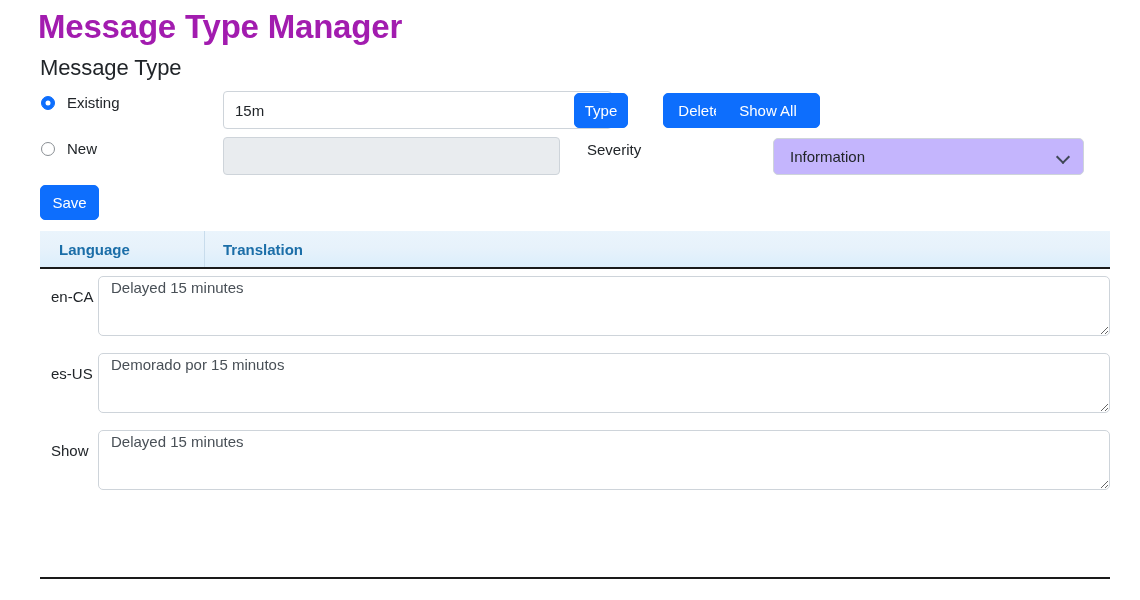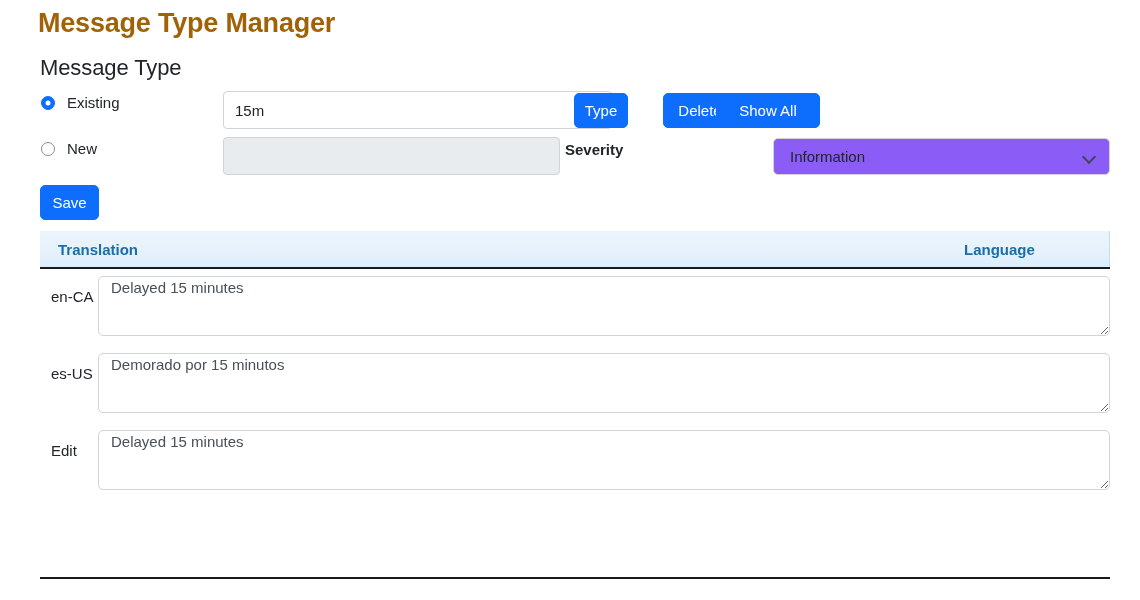--- a/index.html
+++ b/index.html
@@ -9,22 +9,22 @@
     background: #ffffff;
     font-family: "Liberation Sans", sans-serif;
     color: #212529;
     overflow: hidden;
   }
   .page { position: relative; width: 1140px; height: 600px; }
 
   
   .page-title {
     position: absolute; left: 38px; top: 8px;
-    font-size: 27px; font-weight: bold; letter-spacing: -0.2px;
-    color: #a16207; white-space: nowrap;
+    font-size: 33px; font-weight: bold; letter-spacing: -0.2px;
+    color: #a21caf; white-space: nowrap;
   }
   .section-title {
     position: absolute; left: 40px; top: 55px;
     font-size: 22px; font-weight: normal; letter-spacing: -0.1px;
     color: #212529; white-space: nowrap;
   }
 
   
   .radio-row { position: absolute; display: flex; align-items: center; }
   .radio-existing { left: 41px; top: 94px; }
@@ -88,27 +88,27 @@
     display: flex; align-items: center; justify-content: center;
     padding: 0 12px;
   }
   .btn-edit     { left: 574px; top: 93px;  width: 54px;  height: 35px; }
   .btn-delete   { left: 663px; top: 93px;  width: 74px;  height: 35px; }
   .btn-showall  { left: 716px; top: 93px;  width: 104px;  height: 35px; }
   .btn-save     { left: 40px;  top: 185px; width: 59px;  height: 35px; }
 
   
   .severity-label {
-    position: absolute; left: 565px; top: 141px;
-    font-size: 15px; font-weight: bold; color: #212529; white-space: nowrap;
+    position: absolute; left: 587px; top: 141px;
+    font-size: 15px; font-weight: normal; color: #212529; white-space: nowrap;
   }
   .severity-select {
     position: absolute; left: 773px; top: 138px;
-    width: 337px; height: 37px;
-    background: #8b5cf6;
+    width: 311px; height: 37px;
+    background: #c4b5fd;
     border: 1px solid #ced4da; border-radius: 5px;
     display: flex; align-items: center;
     padding: 0 12px 0 16px;
   }
   .severity-select .val {
     font-size: 15px; color: #212529; flex: 1 1 auto;
     overflow: hidden; white-space: nowrap;
   }
   .chevron-down {
     flex: 0 0 auto; width: 12px; height: 12px;
@@ -193,41 +193,41 @@
   <div class="severity-label">Severity</div>
   <div class="severity-select">
     <span class="val">Information</span>
     <span class="chevron-down"></span>
   </div>
 
   <button class="btn btn-save">Save</button>
 
   <div class="table">
     <div class="thead">
+      <div class="th th-language">Language</div>
       <div class="th th-translation">Translation</div>
-      <div class="th th-language">Language</div>
     </div>
 
     <div class="trow">
       <div class="td-language">en-CA</div>
       <div class="td-translation">
         <textarea class="ta" style="">Delayed 15 minutes</textarea>
       </div>
     </div>
 
 
     <div class="trow">
       <div class="td-language">es-US</div>
       <div class="td-translation">
         <textarea class="ta" style="">Demorado por 15 minutos</textarea>
       </div>
     </div>
 
     <div class="trow">
-      <div class="td-language">Edit</div>
+      <div class="td-language">Show</div>
       <div class="td-translation">
         <textarea class="ta" style="">Delayed 15 minutes</textarea>
       </div>
     </div>
   </div>
 
   <div class="table-bottom-rule"></div>
 
 </div>
 

